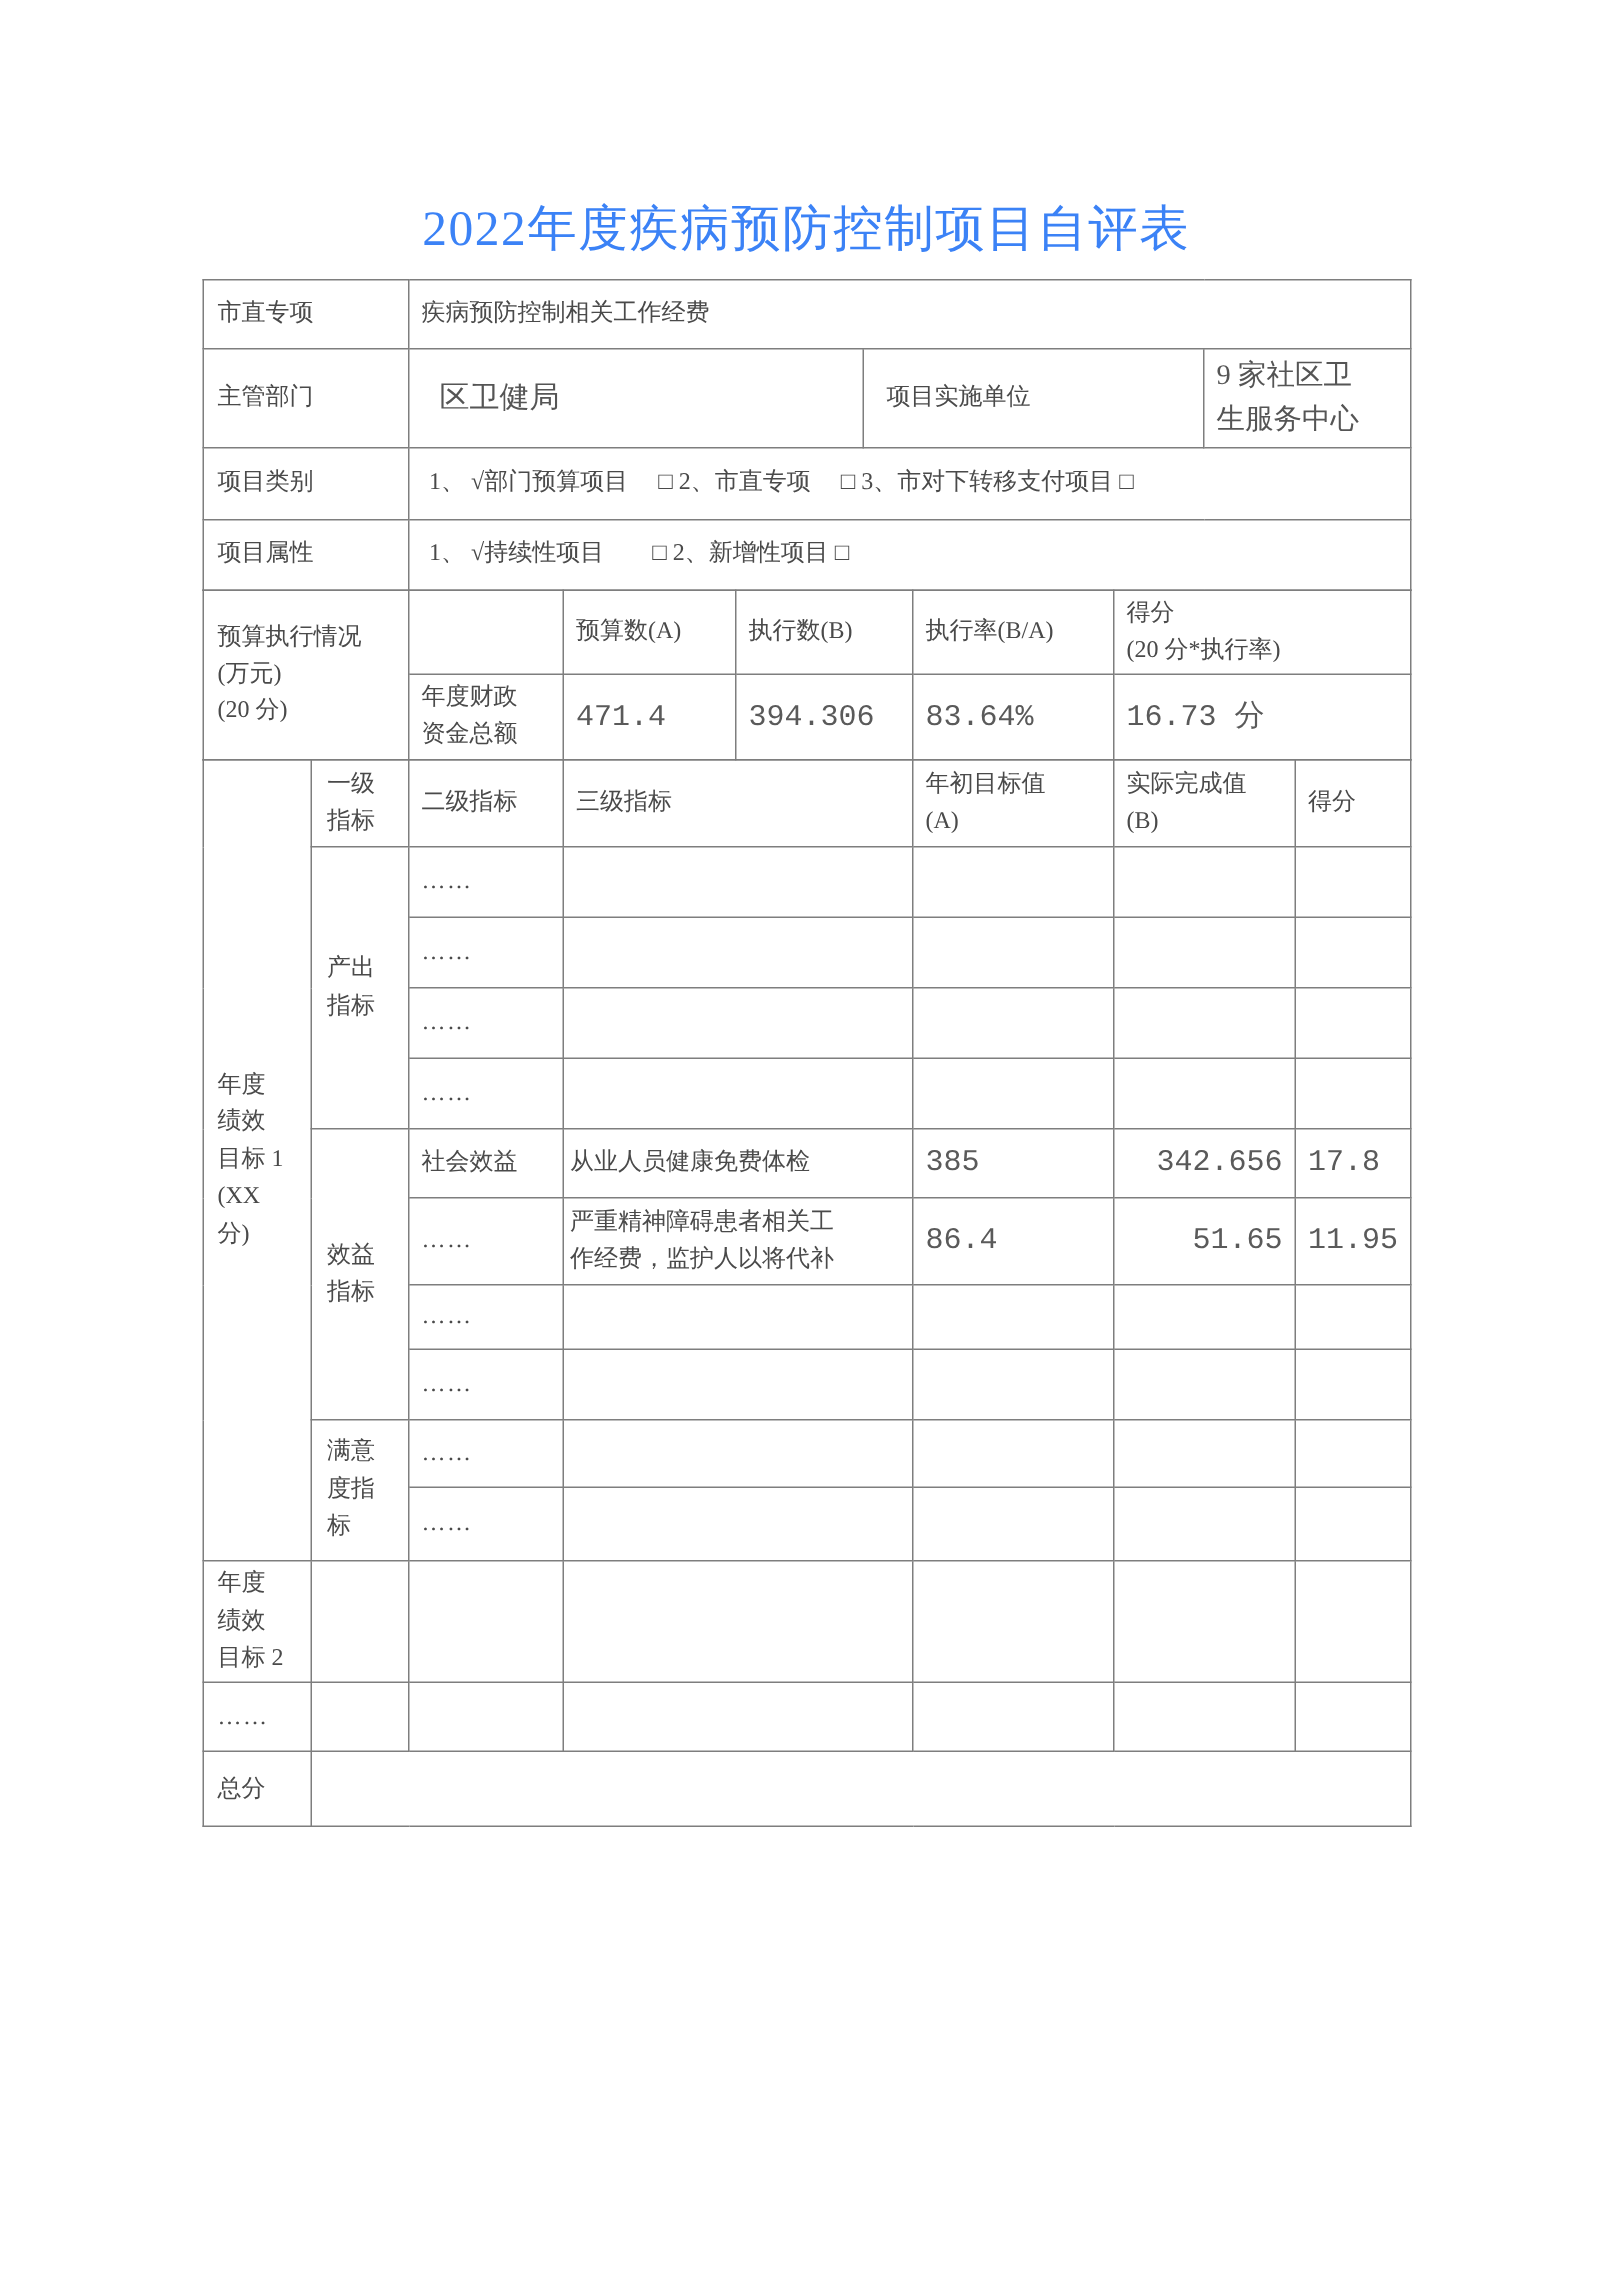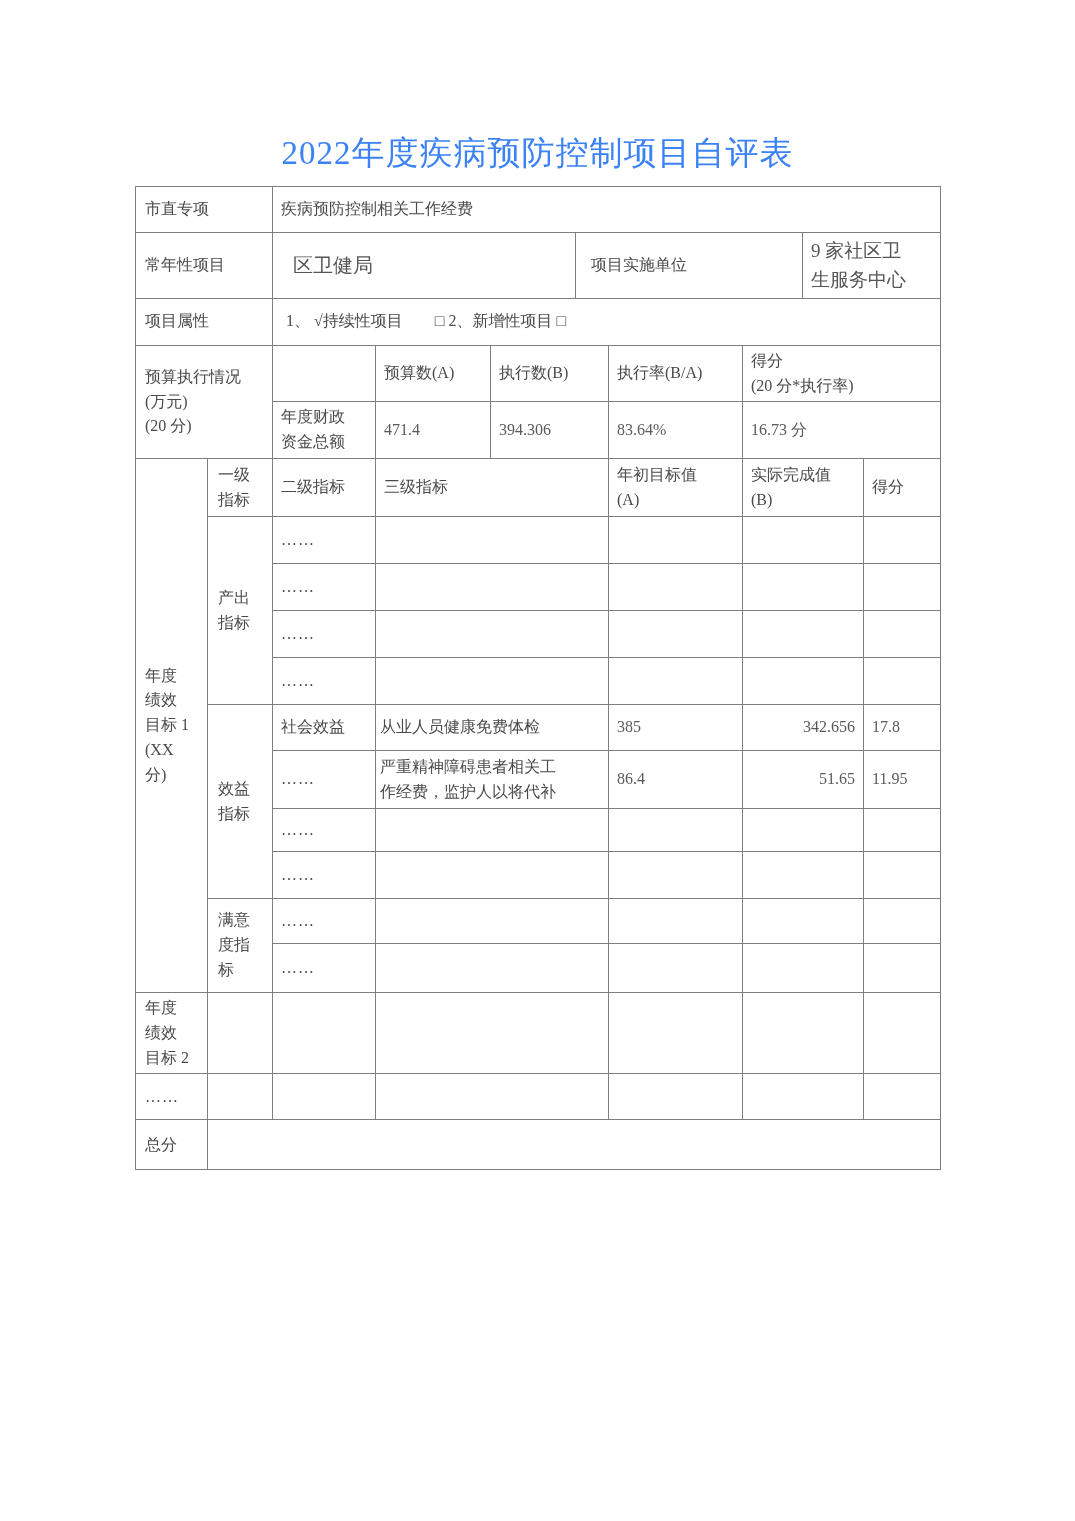--- a/index.html
+++ b/index.html
@@ -17,21 +17,21 @@
   table.tbl2,table.tbl3{margin-top:-1px;}
   td{
     border:1px solid #7e7e7e;vertical-align:middle;
     padding:3px 8px;font-size:16px;line-height:1.55;
     white-space:pre-line;overflow:hidden;color:#4a4a4a;
   }
   td.lbl{padding-left:9px;}
   td.val{font-size:16px;}
   td.big{font-size:20px;color:#555;}
   td.unitval{font-size:19px;line-height:1.55;color:#555;}
-  td.num{font-family:Liberation Serif, serif;font-size:16px;color:#5a5a5a;}
+  td.num{font-family:Liberation Mono, monospace;font-size:20px;color:#5a5a5a;}
   td.ctr{text-align:right;}
   td.c2{padding-left:10px;}
   td.dots{letter-spacing:1px;}
   td.l3c{text-align:left;padding-left:4px;padding-right:4px;}
 </style>
 </head>
 <body>
 
 <div class="sheet">
 
@@ -43,25 +43,29 @@
         <col style="width:303px">
         <col style="width:227px">
         <col style="width:138px">
       </colgroup>
     <tbody>
         <tr style="height:46px">
       <td class="lbl">市直专项</td>
       <td colspan="3" class="val">疾病预防控制相关工作经费</td>
     </tr>
     <tr style="height:62px">
-      <td class="lbl">常年性项目</td>
+      <td class="lbl">主管部门</td>
       <td class="big" style="padding-left:20px">区卫健局</td>
       <td class="lbl" style="padding-left:15px">项目实施单位</td>
       <td class="unitval">9 家社区卫
 生服务中心</td>
+    </tr>
+    <tr style="height:48px">
+      <td class="lbl">项目类别</td>
+      <td colspan="3" class="val" style="padding-left:13px">1、 √部门预算项目　 □  2、市直专项　 □  3、市对下转移支付项目  □</td>
     </tr>
     <tr style="height:47px">
       <td class="lbl">项目属性</td>
       <td colspan="3" class="val" style="padding-left:13px">1、 √持续性项目　　□  2、新增性项目  □</td>
     </tr>
   </tbody>
     </table>
 
   <table class="tbl2">
     <colgroup>

